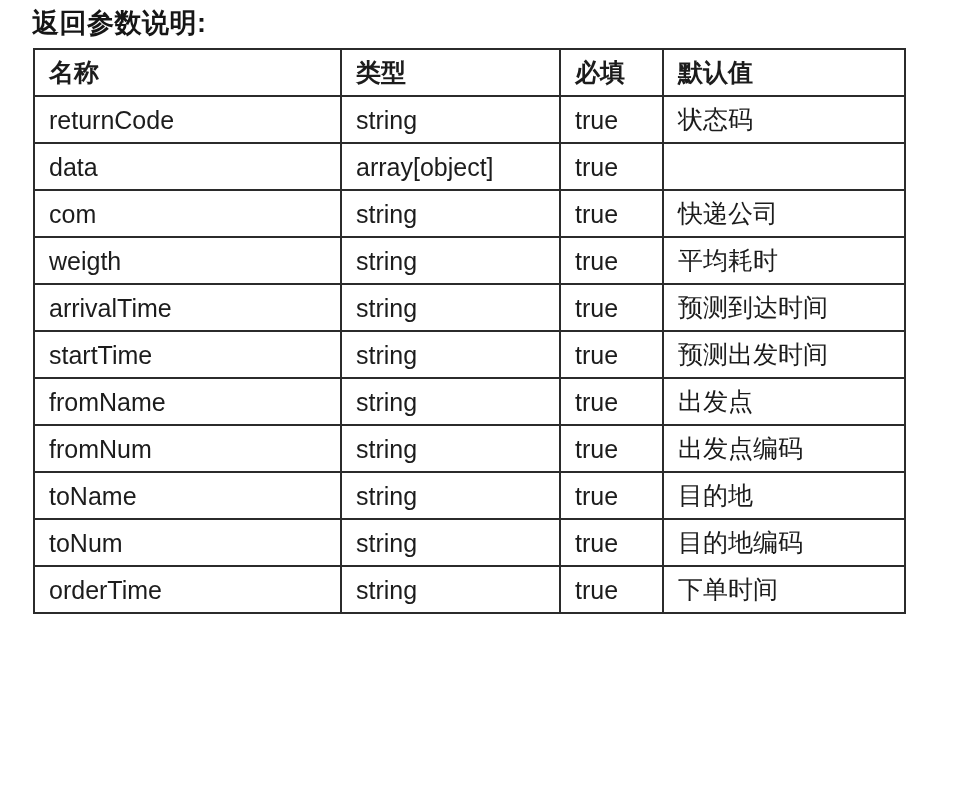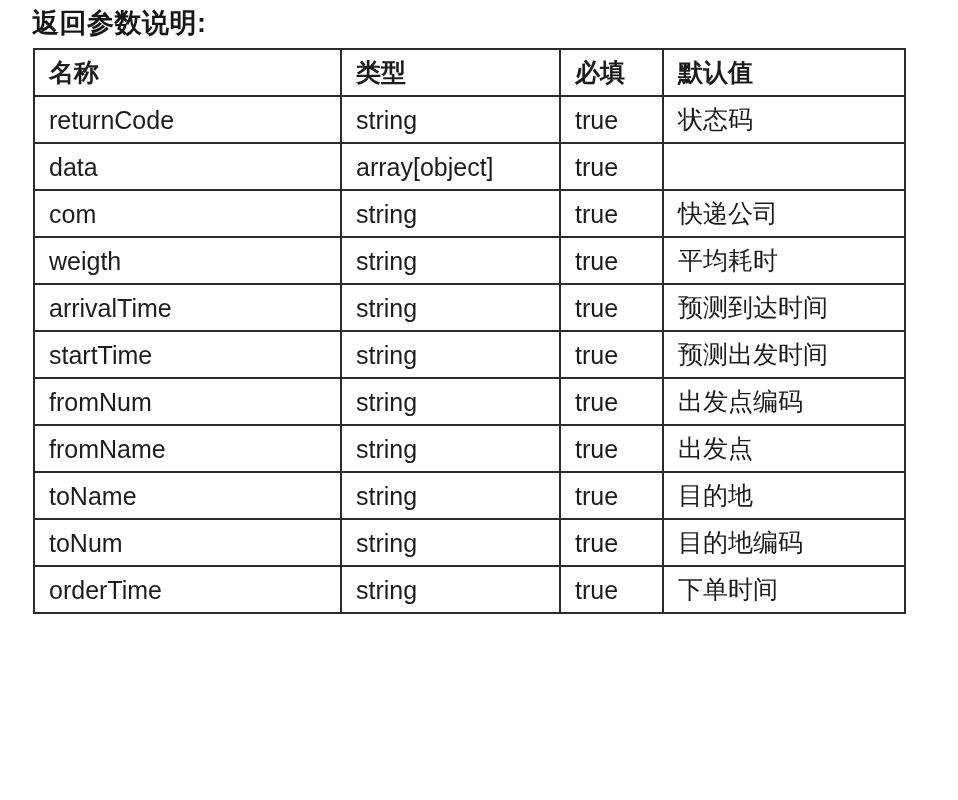--- a/index.html
+++ b/index.html
@@ -139,30 +139,30 @@
             <td>true</td>
             <td class="cjk">预测到达时间</td>
           </tr>
           <tr>
             <td class="indent-1">startTime</td>
             <td>string</td>
             <td>true</td>
             <td class="cjk">预测出发时间</td>
           </tr>
           <tr>
+            <td>fromName</td>
+            <td>string</td>
+            <td>true</td>
+            <td class="cjk">出发点</td>
+          </tr>
+          <tr>
             <td>fromNum</td>
             <td>string</td>
             <td>true</td>
             <td class="cjk">出发点编码</td>
-          </tr>
-          <tr>
-            <td>fromName</td>
-            <td>string</td>
-            <td>true</td>
-            <td class="cjk">出发点</td>
           </tr>
           <tr>
             <td>toName</td>
             <td>string</td>
             <td>true</td>
             <td class="cjk">目的地</td>
           </tr>
           <tr>
             <td>toNum</td>
             <td>string</td>

